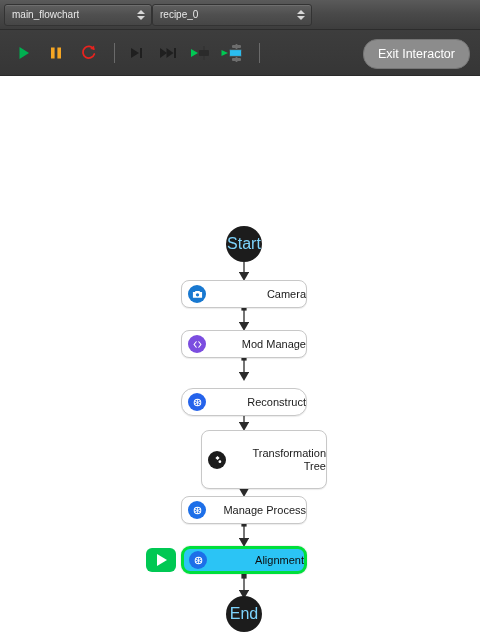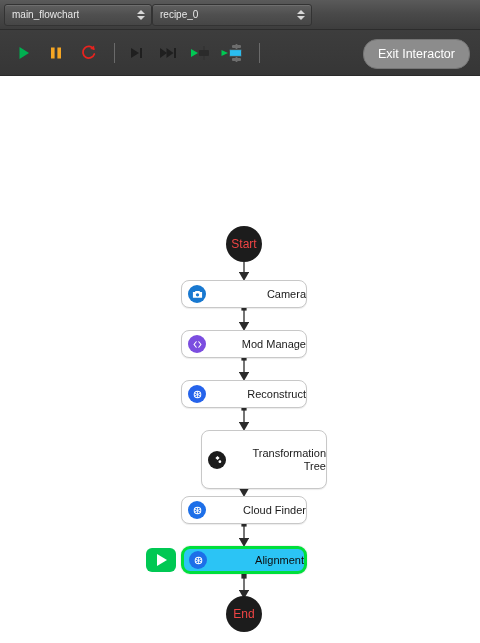--- a/index.html
+++ b/index.html
@@ -70,21 +70,21 @@
 
   
   .canvas{
     position:absolute;left:0;top:76px;width:480px;height:567px;
     background:#ffffff;overflow:hidden;
   }
   .edges{position:absolute;left:0;top:0;width:480px;height:567px;pointer-events:none;}
 
   .term{
     position:absolute;width:36px;height:36px;border-radius:50%;
-    background:#1c1c1c;color:#ef4444;font-size:12px;
+    background:#1c1c1c;color:#7dd3fc;font-size:16px;
     display:flex;align-items:center;justify-content:center;
   }
 
   .node{
     position:absolute;height:28px;width:126px;box-sizing:border-box;
     background:#ffffff;border:1px solid #c8c8c8;border-radius:8px;
     display:flex;align-items:center;
     box-shadow:0 1px 1px rgba(0,0,0,.08);
   }
   .node.tall{height:59px;margin-left:20px;}
@@ -239,21 +239,21 @@
 
     <div class="node" style="left:181px;top:254px;">
       <span class="nicon" style="background:#7b4de0;">
         <svg width="11" height="11" viewBox="0 0 12 12">
             <path d="M4.6 3 L2.2 6 L4.6 9 M7.4 3 L9.8 6 L7.4 9" fill="none" stroke="#fff" stroke-width="1.2" stroke-linecap="round" stroke-linejoin="round"></path>
           </svg>
       </span>
       <span class="nlabel">Mod Manage</span>
     </div>
 
-    <div class="node" style="left:181px;top:304px;">
+    <div class="node" style="left:181px;top:312px;border-radius:12px;">
       <span class="nicon" style="background:#2563eb;">
         <svg width="11" height="11" viewBox="0 0 12 12">
             <circle cx="6" cy="6" r="3.6" fill="none" stroke="#fff" stroke-width="1.1"></circle>
             <path d="M6 2.4v7.2M2.6 4.2l6.8 3.6M9.4 4.2l-6.8 3.6" stroke="#fff" stroke-width="0.9"></path>
           </svg>
       </span>
       <span class="nlabel">Reconstruct</span>
     </div>
 
     <div class="node tall" style="left:181px;top:354px;">
@@ -267,21 +267,21 @@
 Tree</span>
     </div>
 
     <div class="node" style="left:181px;top:420px;">
       <span class="nicon" style="background:#1d6fe8;">
         <svg width="11" height="11" viewBox="0 0 12 12">
             <circle cx="6" cy="6" r="3.6" fill="none" stroke="#fff" stroke-width="1.1"></circle>
             <path d="M6 2.4v7.2M2.6 4.2l6.8 3.6M9.4 4.2l-6.8 3.6" stroke="#fff" stroke-width="0.9"></path>
           </svg>
       </span>
-      <span class="nlabel">Cloud Finder</span>
+      <span class="nlabel">Manage Process</span>
     </div>
 
     <div class="run-chip" style="left:146px;top:472px;">
       <span class="tri"></span>
     </div>
 
     <div class="node selected" style="left:181px;top:470px;">
       <span class="nicon" style="background:#1d6fe8;">
         <svg width="11" height="11" viewBox="0 0 12 12">
             <circle cx="6" cy="6" r="3.6" fill="none" stroke="#fff" stroke-width="1.1"></circle>

